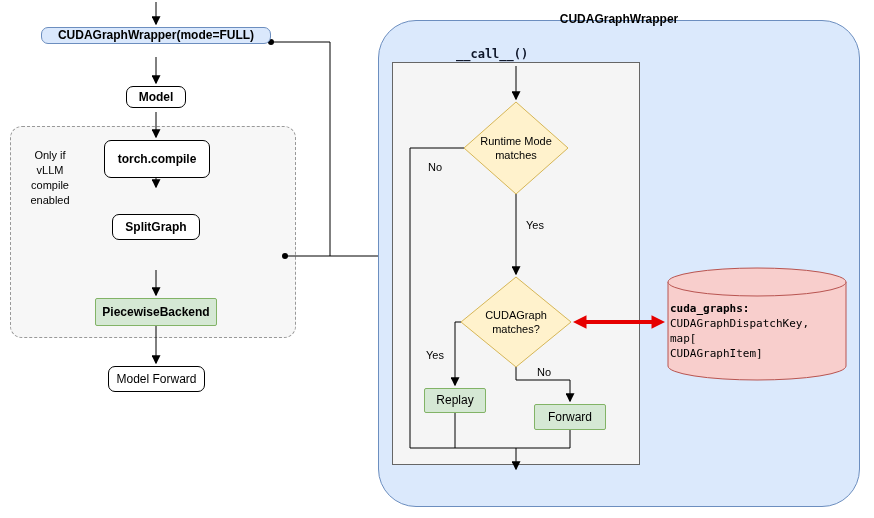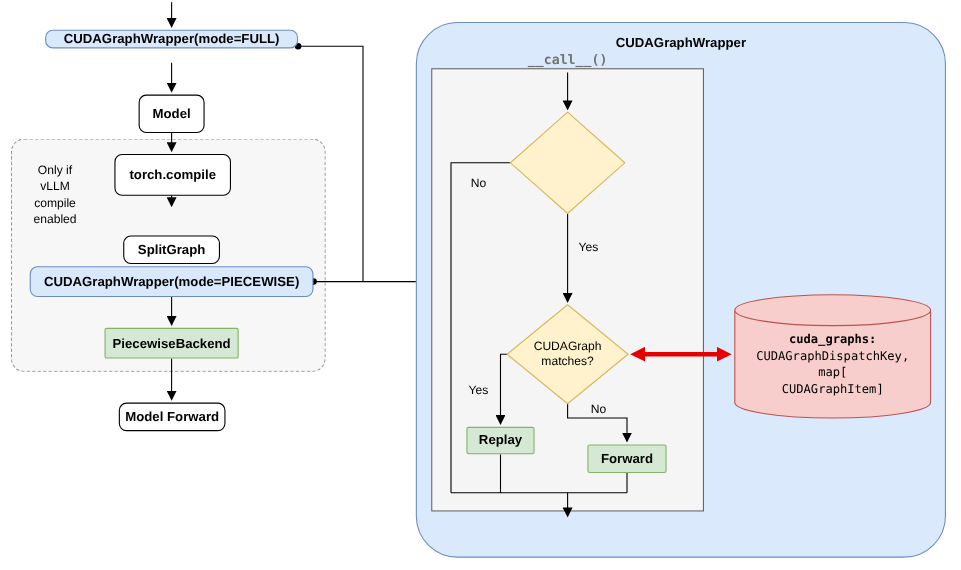--- a/index.html
+++ b/index.html
@@ -5,27 +5,27 @@
   *{margin:0;padding:0;box-sizing:border-box}
   body{font-family:"Liberation Sans",sans-serif;background:#fff}
   #stage{position:relative;width:874px;height:518px;background:#fff;overflow:hidden}
   .bg{position:absolute;z-index:1}
   .overlay{position:absolute;left:0;top:0;z-index:2}
   .node{position:absolute;z-index:3;display:flex;align-items:center;justify-content:center;
         text-align:center;font-size:12px;font-weight:bold;background:#fff;
         border:1px solid #000;border-radius:7px;color:#000;line-height:13px}
   .node.blue{background:#dae8fc;border-color:#6c8ebf}
   .node.green{background:#d5e8d4;border-color:#82b366;border-radius:2px}
-  .node.plain{font-weight:bold}
+  .node.plain{font-weight:normal}
   .lbl{position:absolute;z-index:3;font-size:11px;color:#000;text-align:center;
        white-space:pre-line;line-height:14px}
   .title{position:absolute;z-index:3;font-size:12px;font-weight:bold;text-align:center;color:#000}
   .mono{font-family:"DejaVu Sans Mono","Liberation Mono",monospace}
-  .call-label{position:absolute;z-index:3;font-size:12px;font-weight:bold;text-align:center;color:#737373}
-  .store-text{position:absolute;z-index:3;font-size:11px;line-height:15px;text-align:center;color:#000}
+  .call-label{position:absolute;z-index:3;font-size:12px;font-weight:bold;text-align:left;color:#0f172a}
+  .store-text{position:absolute;z-index:3;font-size:11px;line-height:15px;text-align:left;color:#000}
   .store-text .store-title{font-weight:bold}
   .wrapper-container{left:378px;top:20px;width:482px;height:487px;background:#dbe9fc;
        border:1px solid #6c8ebf;border-radius:38px}
   .compile-group{left:10px;top:126px;width:286px;height:212px;background:#f7f7f7;
        border:1px dashed #999;border-radius:12px}
   .call-panel{left:392px;top:62px;width:248px;height:403px;background:#f5f5f5;border:1px solid #666}
 </style>
 </head>
 <body>
 
@@ -72,34 +72,35 @@
     <polygon points="516,102 568,148 516,194 464,148" fill="#fff2cc" stroke="#d6b656"></polygon>
     <polygon points="516,277 571,322 516,367 461,322" fill="#fff2cc" stroke="#d6b656"></polygon>
 
     <line x1="577" y1="322" x2="661" y2="322" stroke="#e60000" stroke-width="4" marker-start="url(#mR)" marker-end="url(#mR)"></line>
 
     <path d="M668,282 v84 a89,14 0 0 0 178,0 v-84" fill="#f8cecc" stroke="#b85450"></path>
     <ellipse cx="757" cy="282" rx="89" ry="14" fill="#f8cecc" stroke="#b85450"></ellipse>
   </svg>
 
   <div class="node blue" style="left:41px;top:27px;width:230px;height:17px;">CUDAGraphWrapper(mode=FULL)</div>
-  <div class="node" style="left:126px;top:86px;width:60px;height:35px;">Model</div>
+  <div class="node" style="left:126px;top:86px;width:60px;height:22px;">Model</div>
   <div class="lbl" style="left:14px;top:148px;width:72px;line-height:15px;">Only if
 vLLM
 compile
 enabled</div>
   <div class="node" style="left:104px;top:140px;width:106px;height:38px;">torch.compile</div>
   <div class="node" style="left:112px;top:190px;width:88px;height:26px;margin-top:24px;">SplitGraph</div>
-  <div class="node blue" style="left:27px;top:242px;width:258px;height:28px;">CUDAGraphWrapper(mode=PIECEWISE)</div>
   <div class="node green" style="left:95px;top:298px;width:122px;height:28px;">PiecewiseBackend</div>
   <div class="node plain" style="left:108px;top:366px;width:97px;height:26px;">Model Forward</div>
 
-  <div class="title" style="left:378px;top:32px;width:482px;">CUDAGraphWrapper</div>
+  <div class="title" style="left:378px;top:12px;width:482px;">CUDAGraphWrapper</div>
   <div class="call-label mono" style="left:456px;top:47px;width:120px;">__call__()</div>
 
+  <div class="lbl" style="left:464px;top:134px;width:104px;">Runtime Mode
+matches</div>
   <div class="lbl" style="left:420px;top:160px;width:30px;">No</div>
   <div class="lbl" style="left:518px;top:218px;width:34px;">Yes</div>
 
   <div class="lbl" style="left:461px;top:308px;width:110px;">CUDAGraph
 matches?</div>
   <div class="lbl" style="left:418px;top:348px;width:34px;">Yes</div>
   <div class="lbl" style="left:528px;top:365px;width:32px;">No</div>
 
   <div class="node green plain" style="left:424px;top:388px;width:62px;height:25px;">Replay</div>
   <div class="node green plain" style="left:534px;top:404px;width:72px;height:26px;">Forward</div>

